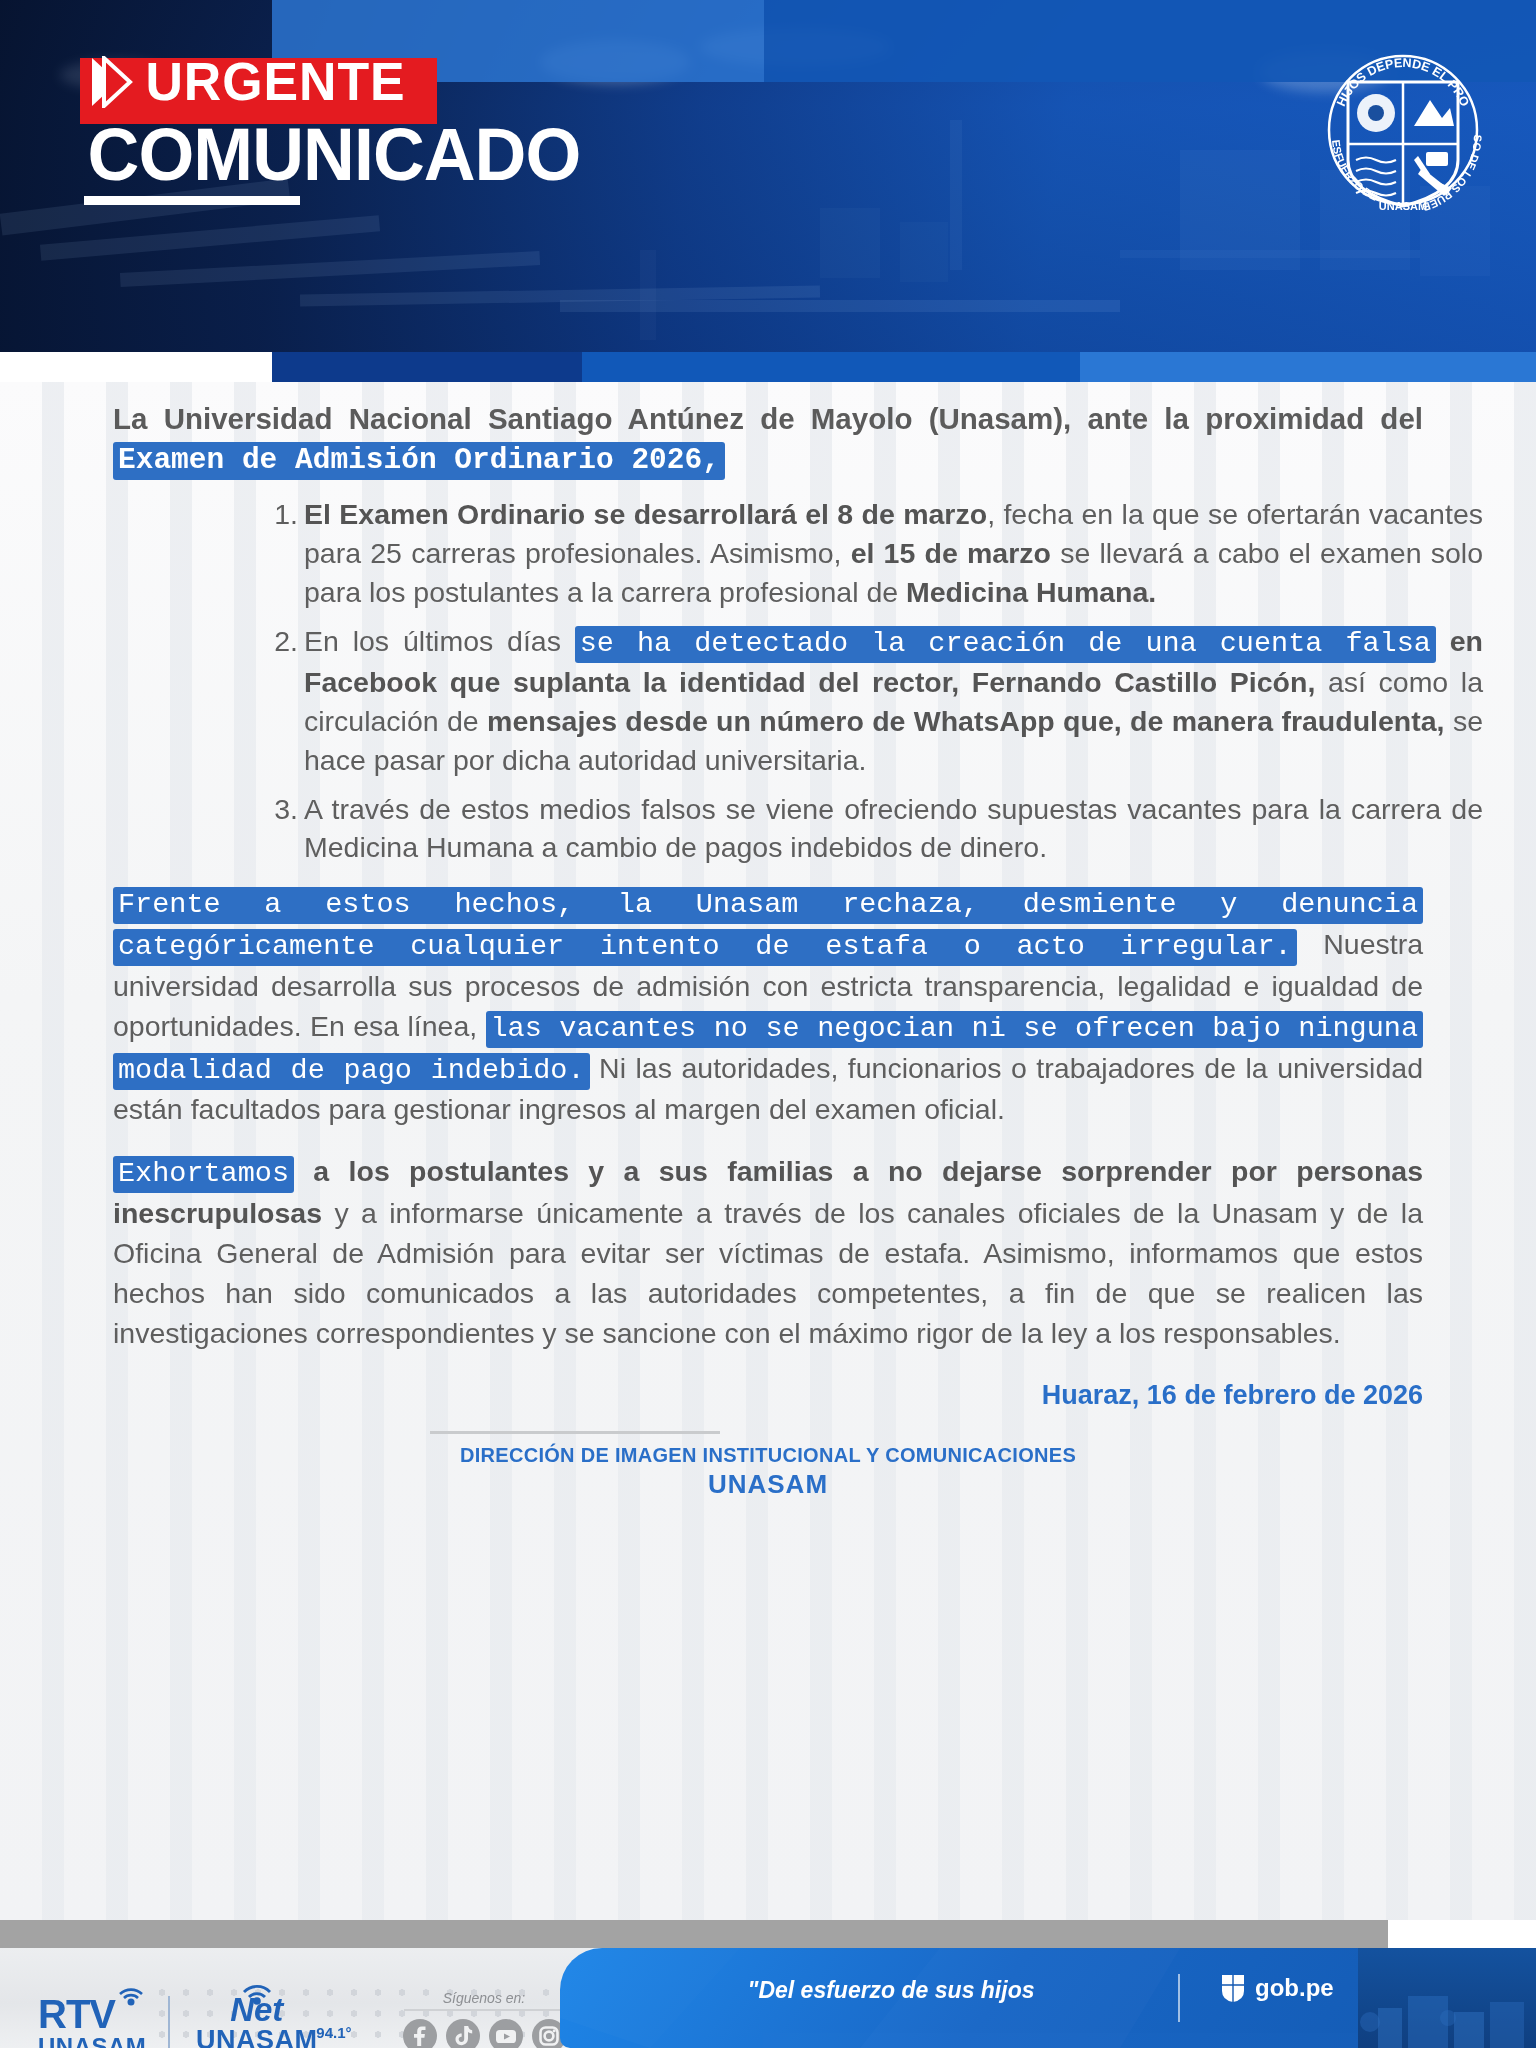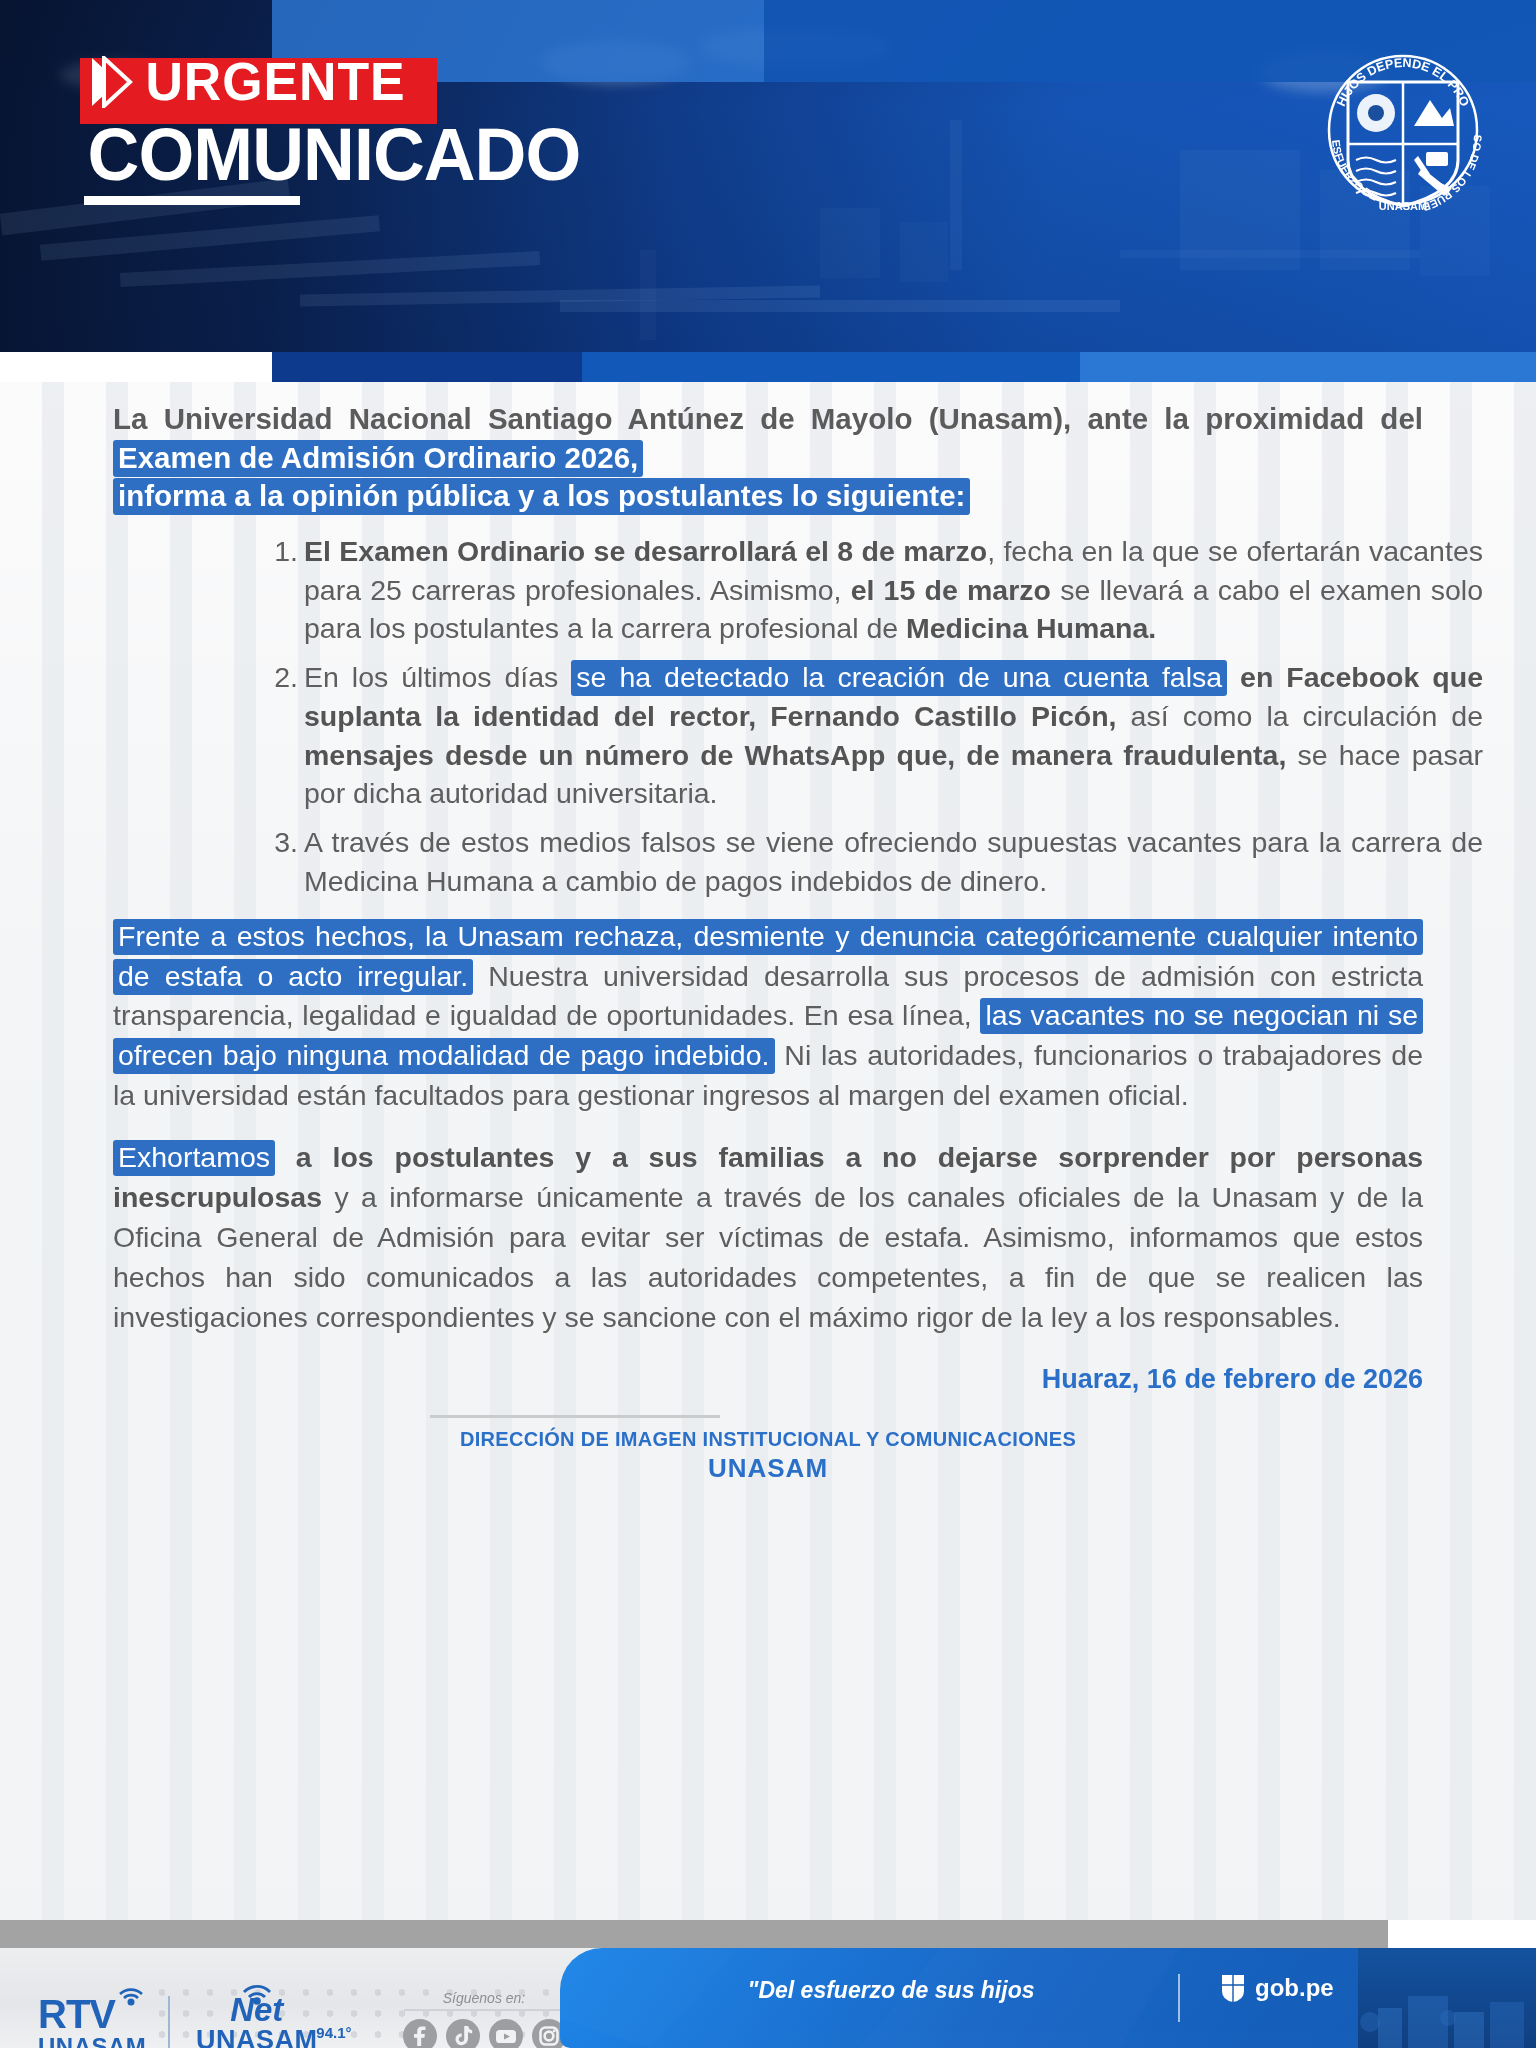--- a/index.html
+++ b/index.html
@@ -66,21 +66,21 @@
   .content { position:absolute; left:0; top:0; width:1536px; padding:8px 0 0 0; }
 
   .intro {
     width:1310px; margin:0 auto; padding-top:10px;
     font-size:29.5px; font-weight:bold; color:#5b5b5b; line-height:1.31;
     text-align:justify; text-justify:inter-word;
   }
 
   mark.hl {
     background:#2e6fc4; color:#ffffff; padding:1px 5px 3px 5px;
-    border-radius:3px; box-decoration-break:clone; -webkit-box-decoration-break:clone;
+    border-radius:3px; box-decoration-break:clone;font-family:Liberation Mono, monospace; -webkit-box-decoration-break:clone;
   }
 
   ol.items {
     width:1225px; margin:16px 0 0 258px; padding:0; list-style:none;
     color:#5e5e5e; font-size:28.5px; line-height:1.36;
   }
   ol.items > li { position:relative; padding-left:46px; margin-bottom:10px; text-align:justify; }
   ol.items > li .num { position:absolute; left:0; top:0; width:40px; text-align:right; font-weight:normal; }
   b, strong { font-weight:bold; color:#545454; }
 
@@ -236,21 +236,20 @@
   <div class="u2"></div>
   <div class="u3"></div>
 </div>
 
 <div class="paper">
  <div class="content">
 
   <div class="intro">
     <span>La Universidad Nacional Santiago Antúnez de Mayolo (Unasam), ante la proximidad del </span><mark class="hl">Examen de Admisión Ordinario 2026,</mark>
     <br>
-    <mark class="hl">informa a la opinión pública y a los postulantes lo siguiente:</mark>
   </div>
 
   <ol class="items">
     <li>
       <span class="num">1.</span>
       <b>El Examen Ordinario se desarrollará el 8 de marzo</b><span>, fecha en la que se ofertarán vacantes para 25 carreras profesionales. Asimismo, </span><b>el 15 de marzo</b><span> se llevará a cabo el examen solo para los postulantes a la carrera profesional de </span><b>Medicina Humana.</b>
     </li>
     <li>
       <span class="num">2.</span>
       <span>En los últimos días </span><mark class="hl">se ha detectado la creación de una cuenta falsa</mark><b> en Facebook que suplanta la identidad del rector, Fernando Castillo Picón,</b><span> así como la circulación de </span><b>mensajes desde un número de WhatsApp que, de manera fraudulenta,</b><span> se hace pasar por dicha autoridad universitaria.</span>

